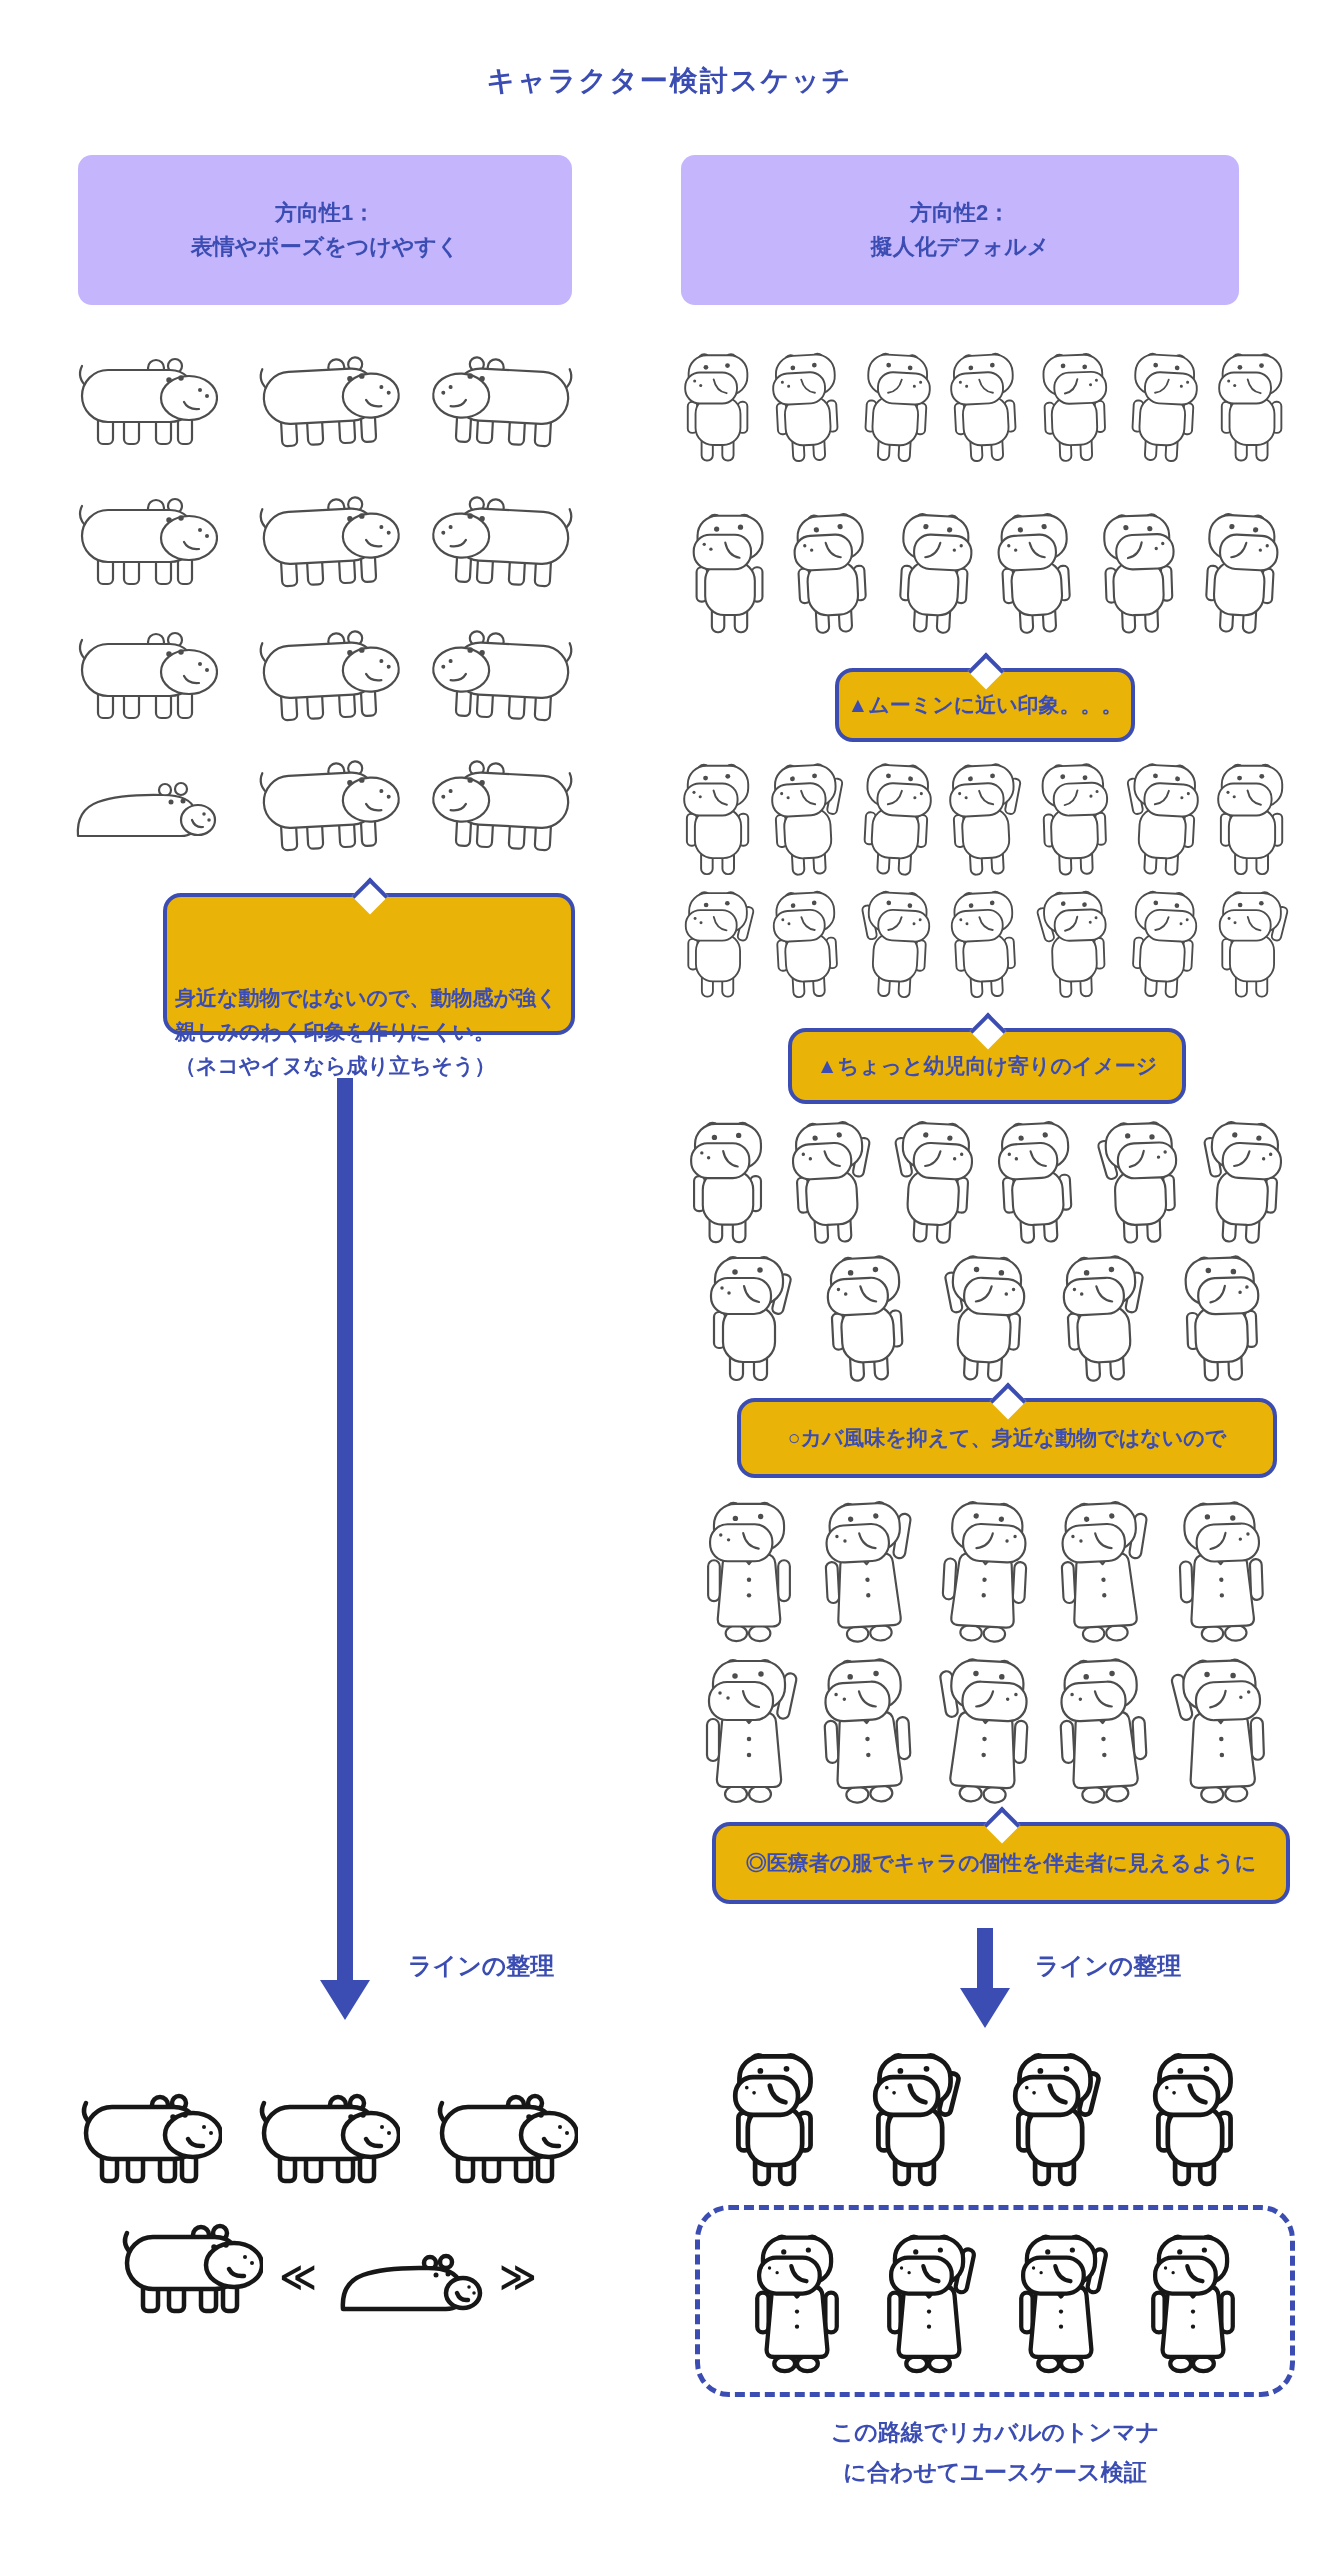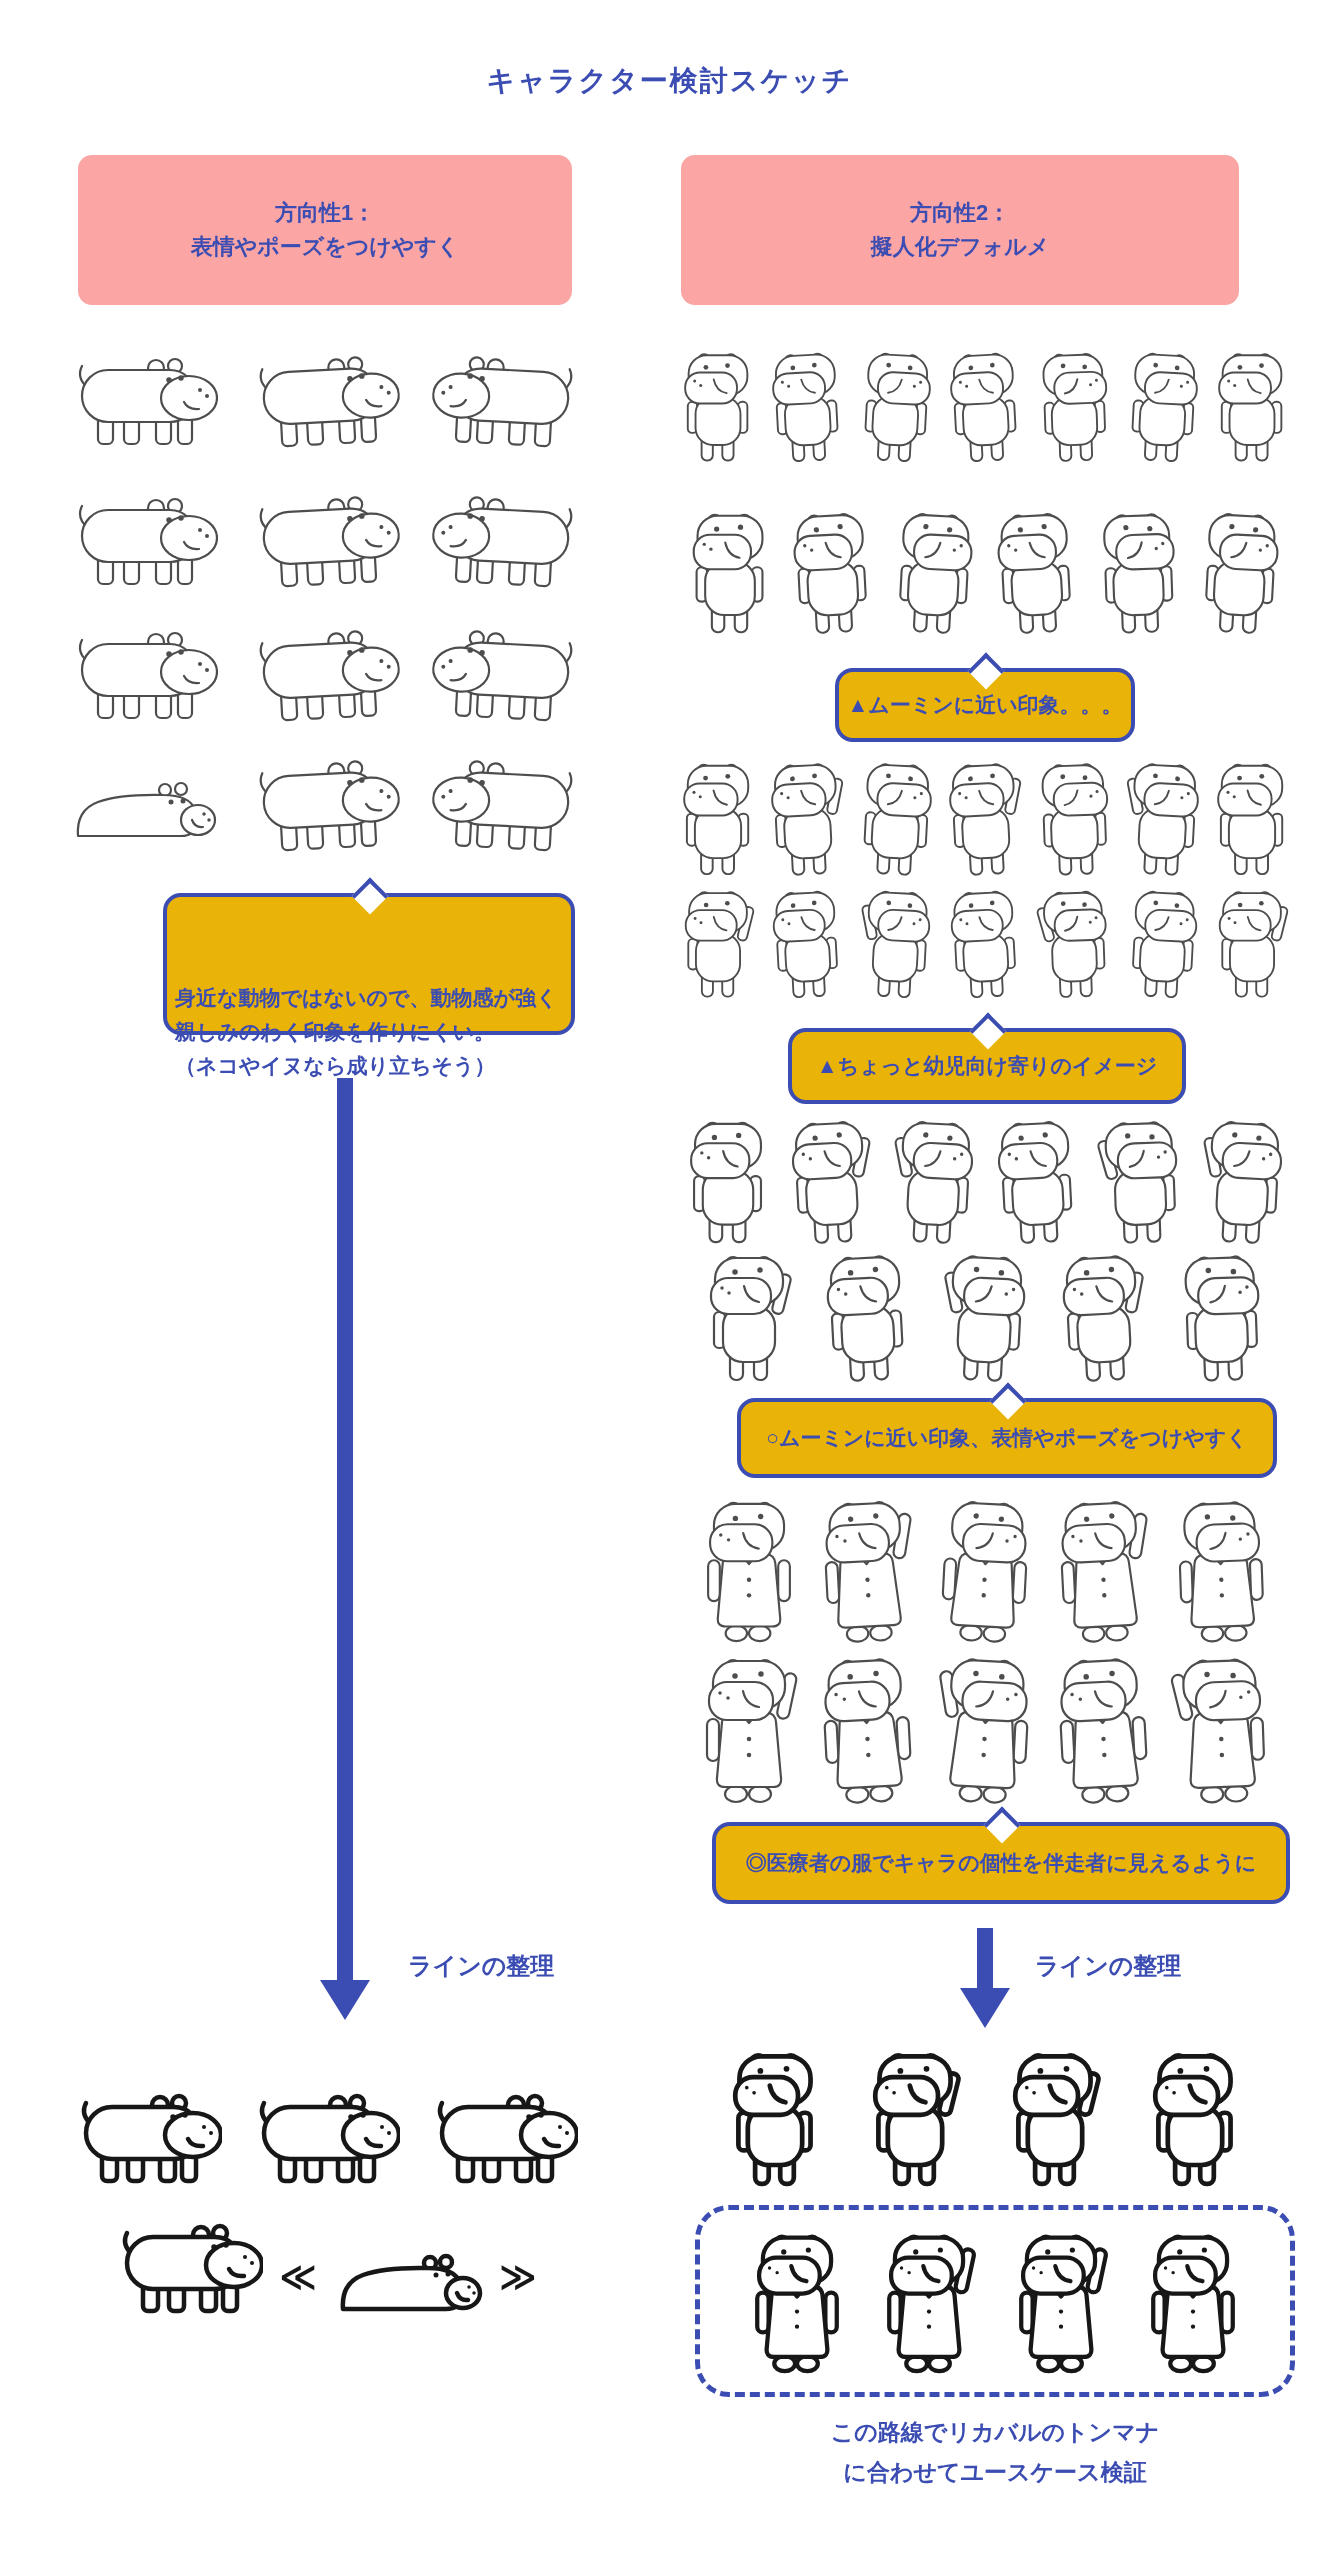--- a/index.html
+++ b/index.html
@@ -5,21 +5,21 @@
   html,body{margin:0;padding:0;background:#ffffff;}
   .page{
     position:relative;width:1323px;height:2560px;background:#ffffff;overflow:hidden;
     font-family:"Liberation Sans",sans-serif;
   }
   .page-title{
     position:absolute;top:62px;left:8px;width:100%;text-align:center;
     font-size:28px;font-weight:bold;color:#3B4DB2;letter-spacing:2px;
   }
   .dir-header{
-    position:absolute;background:#fca5a5;border-radius:14px;color:#3B4DB2;
+    position:absolute;background:#c4b5fd;border-radius:14px;color:#3B4DB2;
     font-weight:bold;font-size:22px;text-align:center;
     display:flex;flex-direction:column;justify-content:center;gap:12px;line-height:1;
   }
   .dir-header.left{left:78px;top:155px;width:494px;height:150px;}
   .dir-header.right{left:681px;top:155px;width:558px;height:150px;}
 
   .srow{
     position:absolute;display:flex;align-items:flex-end;justify-content:center;
   }
   .hippo{display:block;stroke-linecap:round;stroke-linejoin:round;}
@@ -404,21 +404,21 @@
       <svg class="hippo sketch" viewBox="0 0 90 132" width="96" height="132">
         <use href="#hippo-wave"></use>
       </svg>
       <svg class="hippo sketch" viewBox="0 0 90 132" width="96" height="132">
         <use href="#hippo-stand"></use>
       </svg>
     </div>
 
   <div class="bubble callout" style="left:737px;top:1398px;width:540px;height:80px;">
     <div class="notch"></div>
-    <span>○ムーミンに近い印象、表情やポーズをつけやすく</span>
+    <span>○カバ風味を抑えて、身近な動物ではないので</span>
   </div>
 
   <div class="srow sketch" style="left:675px;top:1498px;width:620px;gap:20px;">
       <svg class="hippo sketch" viewBox="0 0 100 150" width="98" height="146">
         <use href="#hippo-coat"></use>
       </svg>
       <svg class="hippo sketch" viewBox="0 0 100 150" width="98" height="146">
         <use href="#hippo-coat-wave"></use>
       </svg>
       <svg class="hippo sketch" viewBox="0 0 100 150" width="98" height="146">

